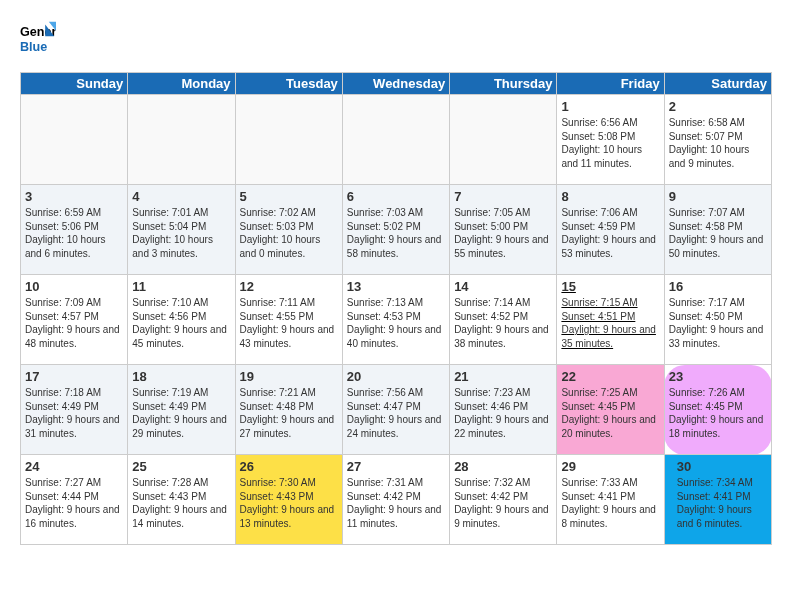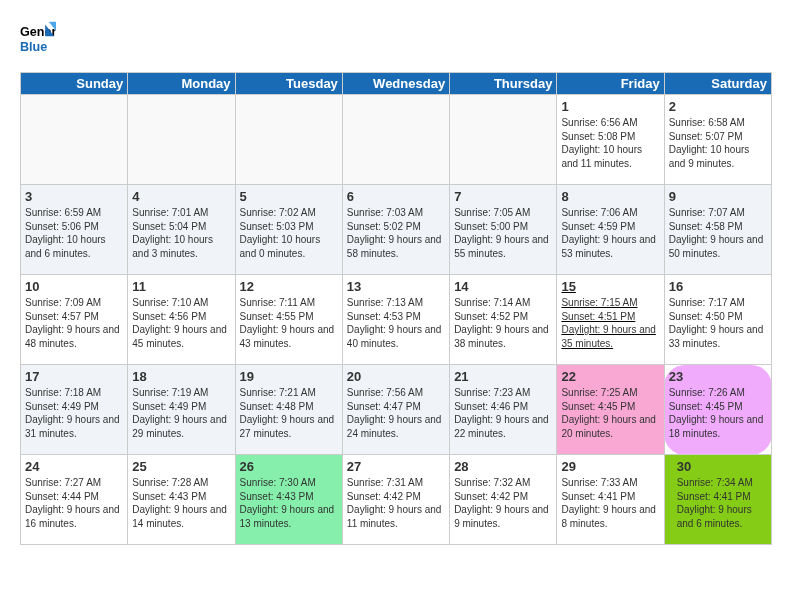--- a/index.html
+++ b/index.html
@@ -271,21 +271,21 @@
           <div class="day-info">Sunrise: 7:27 AM
 Sunset: 4:44 PM
 Daylight: 9 hours and 16 minutes.</div>
         </td>
         <td style="background: rgb(255, 255, 255);">
           <div class="day-number">25</div>
           <div class="day-info">Sunrise: 7:28 AM
 Sunset: 4:43 PM
 Daylight: 9 hours and 14 minutes.</div>
         </td>
-        <td style="background: #86efac;">
+        <td style="background: #fde047;">
           <div class="day-number">26</div>
           <div class="day-info">Sunrise: 7:30 AM
 Sunset: 4:43 PM
 Daylight: 9 hours and 13 minutes.</div>
         </td>
         <td style="background: rgb(255, 255, 255);">
           <div class="day-number">27</div>
           <div class="day-info">Sunrise: 7:31 AM
 Sunset: 4:42 PM
 Daylight: 9 hours and 11 minutes.</div>
@@ -295,21 +295,21 @@
           <div class="day-info">Sunrise: 7:32 AM
 Sunset: 4:42 PM
 Daylight: 9 hours and 9 minutes.</div>
         </td>
         <td style="background: rgb(255, 255, 255);">
           <div class="day-number">29</div>
           <div class="day-info">Sunrise: 7:33 AM
 Sunset: 4:41 PM
 Daylight: 9 hours and 8 minutes.</div>
         </td>
-        <td style="background: #84cc16; padding-left: 12px;">
+        <td style="background: #0ea5e9; padding-left: 12px;">
           <div class="day-number">30</div>
           <div class="day-info">Sunrise: 7:34 AM
 Sunset: 4:41 PM
 Daylight: 9 hours and 6 minutes.</div>
         </td>
       </tr>
     </tbody>
 </table>
 
 </body></html>

